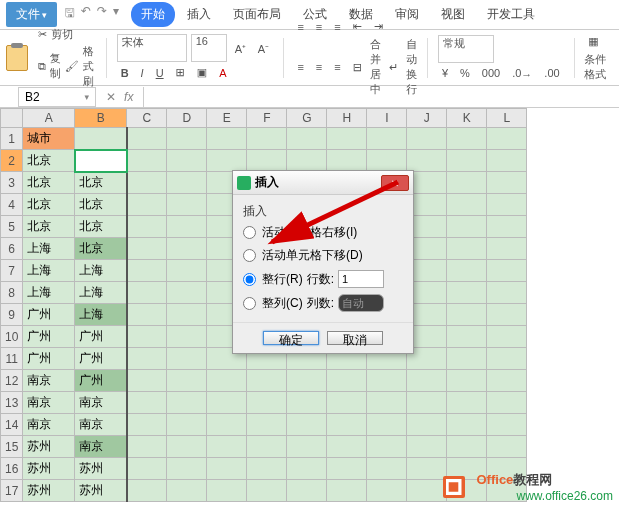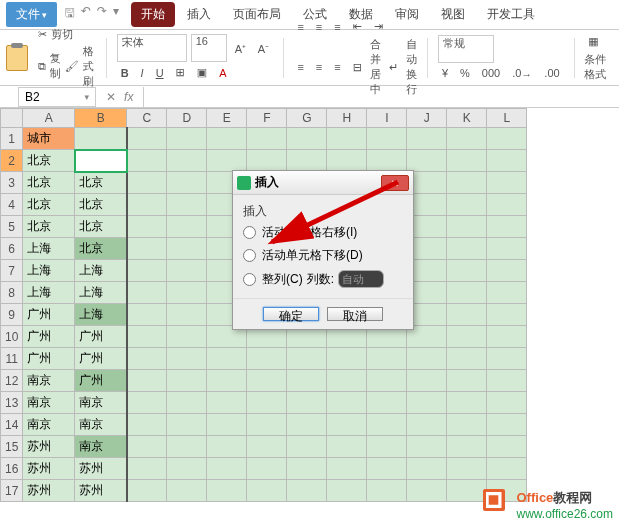--- a/index.html
+++ b/index.html
@@ -3,21 +3,21 @@
 <meta charset="utf-8">
 <style>
 * { margin: 0; padding: 0; box-sizing: border-box; font-family: "Microsoft YaHei", Arial, sans-serif; }
 body { background: #fff; width: 619px; height: 523px; overflow: hidden; position: relative; }
 
 
 .tabbar { display: flex; align-items: center; height: 30px; border-bottom: 1px solid #ccc; font-size: 12px; padding-left: 6px; gap: 2px; }
 .tabbar .menu { padding: 4px 10px; background: #4a94d1; color: #fff; border-radius: 2px; }
 .tabbar .menu .arr { font-size: 9px; margin-left: 2px; }
 .tabbar .tab { padding: 4px 10px; color: #444; cursor: pointer; }
-.tabbar .tab.active { background: #7f1d1d; color: #fff; border-radius: 4px; }
+.tabbar .tab.active { background: #3b82f6; color: #fff; border-radius: 12px; }
 .tabbar .smallicons { display: flex; gap: 6px; margin-left: 6px; margin-right: 10px; color: #888; font-size: 12px; }
 
 
 .ribbon { height: 56px; border-bottom: 1px solid #ccc; display: flex; align-items: center; padding: 2px 6px; gap: 10px; font-size: 11px; color: #555; }
 .ribbon .grp { display: flex; flex-direction: column; gap: 2px; }
 .ribbon .row { display: flex; align-items: center; gap: 4px; }
 .ribbon .sep { width: 1px; height: 40px; background: #ddd; }
 .ribbon .btn { padding: 2px 4px; cursor: pointer; display: flex; align-items: center; gap: 2px; }
 .ribbon select, .ribbon .combo { height: 28px; font-size: 11px; border: 1px solid #ccc; padding: 0 4px; background: #fff; }
 .paste-ico { width: 22px; height: 26px; background: #f8d488; border: 1px solid #c89030; border-radius: 2px; position: relative; }
@@ -59,26 +59,26 @@
 .dialog .num { width: 46px; height: 18px; border: 1px solid #aaa; padding: 0 3px; font-size: 11px; }
 .dialog .num.dis { color: #999; background: #404040; border-radius: 6px; }
 .dialog .btns { display: flex; justify-content: center; gap: 8px; padding: 8px 0; border-top: 1px solid #ddd; }
 .dialog .dbtn { width: 56px; height: 14px; border: 1px solid #888; background: linear-gradient(#fdfdfd,#e0e0e0); font-size: 12px; cursor: pointer; }
 .dialog .dbtn.primary { border: 1px solid #4a90d9; box-shadow: 0 0 2px #4a90d9; }
 
 
 .arrow-svg { position: absolute; left: 258px; top: 176px; pointer-events: none; }
 
 
-.wm { position: absolute; right: 6px; bottom: 2px; font-size: 13px; display: flex; align-items: flex-start; gap: 12px; }
+.wm { position: absolute; right: 6px; bottom: 20px; font-size: 13px; display: flex; align-items: center; gap: 12px; }
 .wm .oico { width: 22px; height: 22px; background: #e8602c; position: relative; border-radius: 2px; }
 .wm .oico::after { content: ""; position: absolute; left: 3px; top: 3px; width: 16px; height: 16px; background: #fff; clip-path: polygon(0 0,100% 0,100% 100%,0 100%,0 0,20% 20%,20% 80%,80% 80%,80% 20%,20% 20%); }
 .wm .t1 { color: #e8602c; font-weight: bold; }
 .wm .t1 b { color: #444; }
-.wm .t2 { color: #1e9c4a; font-size: 12px; }
+.wm .t2 { color: #1e9c4a; font-size: 12px; margin-left: 40px; }
 </style>
 </head>
 <body>
 
 <div class="tabbar">
   <div class="menu">
     <span>文件</span><span class="arr">▾</span>
   </div>
   <div class="smallicons">
     <span>🖫</span>
@@ -507,20 +507,26 @@
     <span class="lbl">插入</span>
     <div class="optrow">
       <input type="radio" name="ins" style="">
       <span>活动单元格右移(I)</span>
     </div>
     <div class="optrow">
       <input type="radio" name="ins" style="">
       <span>活动单元格下移(D)</span>
     </div>
     <div class="optrow">
+      <input type="radio" name="ins" checked="" style="">
+      <span>整行(R)</span>
+      <span>行数:</span>
+      <input class="num" value="1" style="">
+    </div>
+    <div class="optrow">
       <input type="radio" name="ins" style="">
       <span>整列(C)</span>
       <span>列数:</span>
       <input class="num dis" disabled="" value="自动" style="">
     </div>
   </div>
   <div class="btns">
     <button class="dbtn primary">确定</button>
     <button class="dbtn">取消</button>
   </div>

